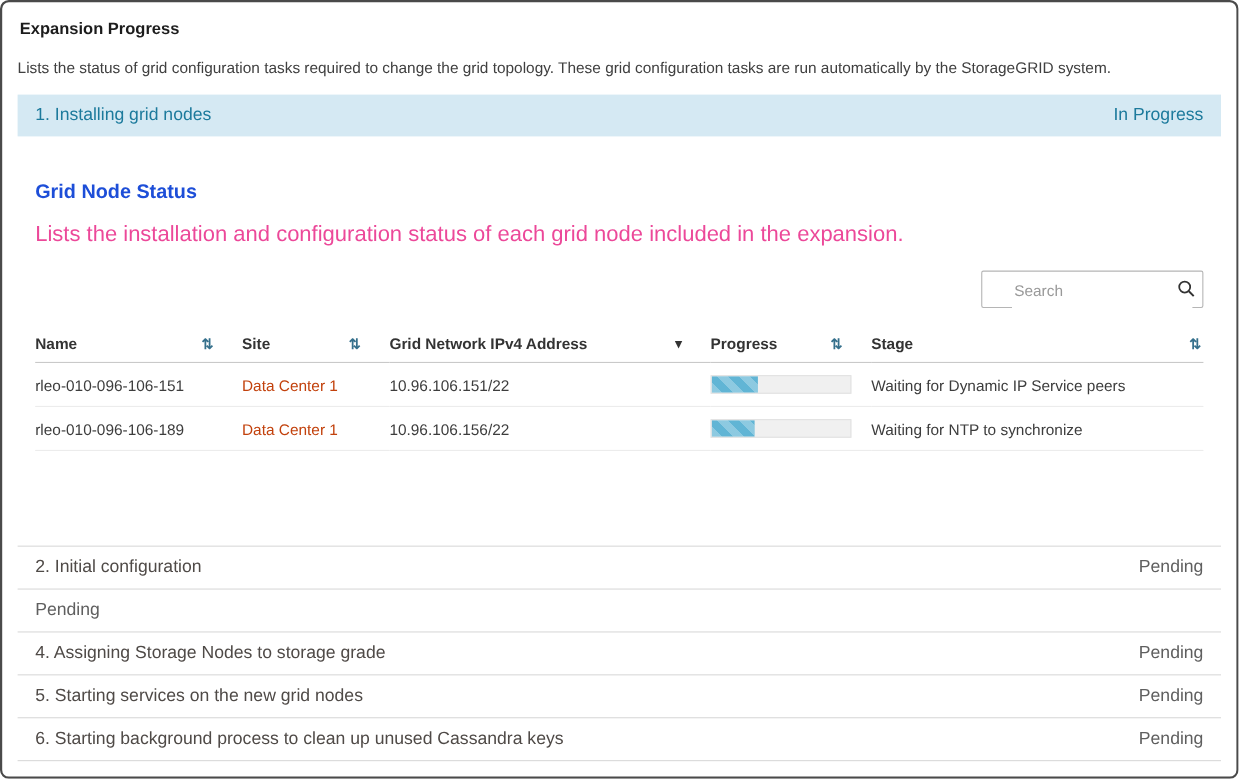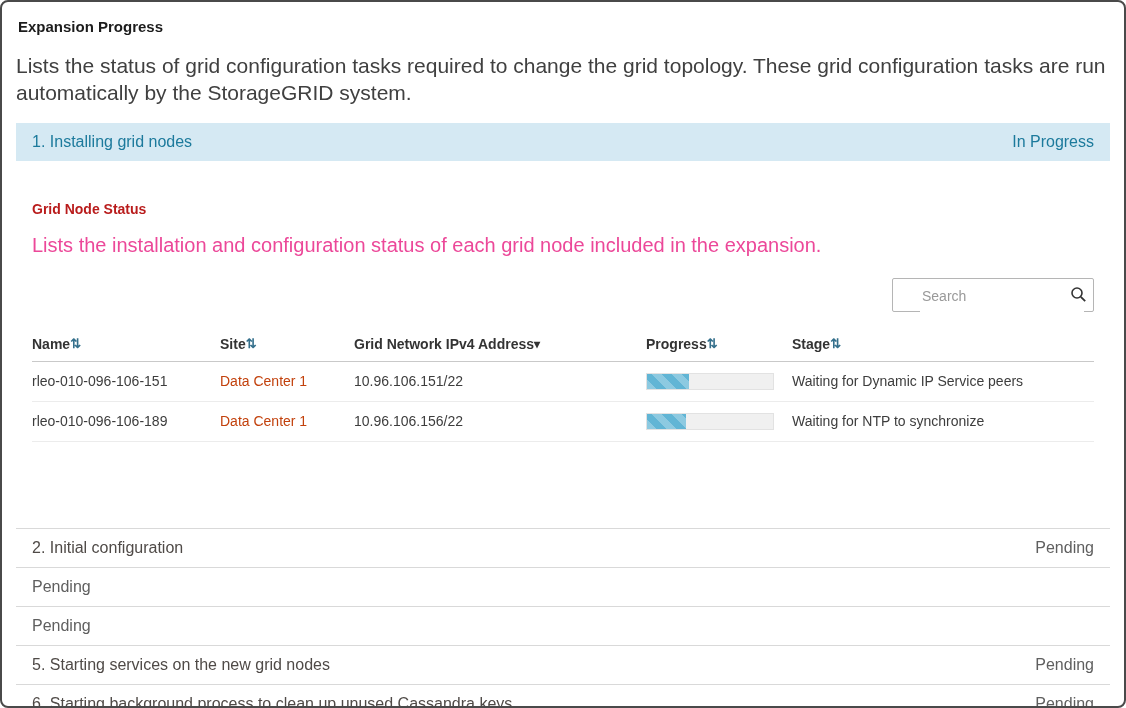--- a/index.html
+++ b/index.html
@@ -13,21 +13,21 @@
     font-family:"Liberation Sans", sans-serif;
     color:#333;
     padding:8px 14px;
     overflow:hidden;
   }
   .page-title{
     font-size:15px;font-weight:700;color:#1c1c1c;
     margin:8px 2px 0 2px;
   }
   .page-desc{
-    font-size:21px;color:#404040;
+    font-size:14px;color:#404040;
     margin:17px 2px 6px 0;
     line-height:1.3;
   }
   
   .task{
     display:flex;justify-content:space-between;align-items:center;
     padding:10px 16px;
     font-size:16px;
     cursor:pointer;
   }
@@ -41,21 +41,21 @@
     border-top:1px solid #d9d9d9;
     color:#4f4a47;
   }
   .task.pending:last-child{border-bottom:1px solid #d9d9d9;gap:18px;}
   .task-status{color:#5f5f5f;}
   
   .panel{
     padding:0 16px 86px 16px;
   }
   .section-title{
-    font-size:14px;font-weight:700;color:#b91c1c;
+    font-size:18px;font-weight:700;color:#1d4ed8;
     margin:40px 0 0 0;
   }
   .section-desc{
     font-size:20px;color:#ec4899;
     margin:17px 0 0 0;
   }
   .search-row{
     display:flex;justify-content:flex-end;
     margin-top:21px;
   }
@@ -88,21 +88,21 @@
     border-collapse:collapse;
     margin-top:14px;
     table-layout:fixed;
   }
   .node-table th{
     font-size:14px;font-weight:700;color:#333;
     text-align:left;
     padding:10px 0 9px 0;
     border-bottom:1px solid #c9c9c9;
   }
-  .th-inner{display:flex;align-items:center;padding-right:26px;}
+  .th-inner{display:flex;justify-content:space-between;align-items:center;padding-right:26px;}
   .th-inner.no-pad{padding-right:2px;}
   .sort-icon{
     font-size:13px;color:#35708c;
     cursor:pointer;line-height:1;
   }
   .chevron-icon{
     font-size:12px;color:#333;cursor:pointer;line-height:1;
   }
   .node-table td{
     font-size:14px;color:#3d3d3d;
@@ -231,20 +231,21 @@
 
   <div class="task-list">
     <div class="task pending">
       <span>2. Initial configuration</span>
       <span class="task-status">Pending</span>
     </div>
     <div class="task pending">
       <span class="task-status">Pending</span>
     </div>
     <div class="task pending">
+      <span>4. Assigning Storage Nodes to storage grade</span>
       <span class="task-status">Pending</span>
     </div>
     <div class="task pending">
       <span>5. Starting services on the new grid nodes</span>
       <span class="task-status">Pending</span>
     </div>
     <div class="task pending">
       <span>6. Starting background process to clean up unused Cassandra keys</span>
       <span class="task-status">Pending</span>
     </div>

